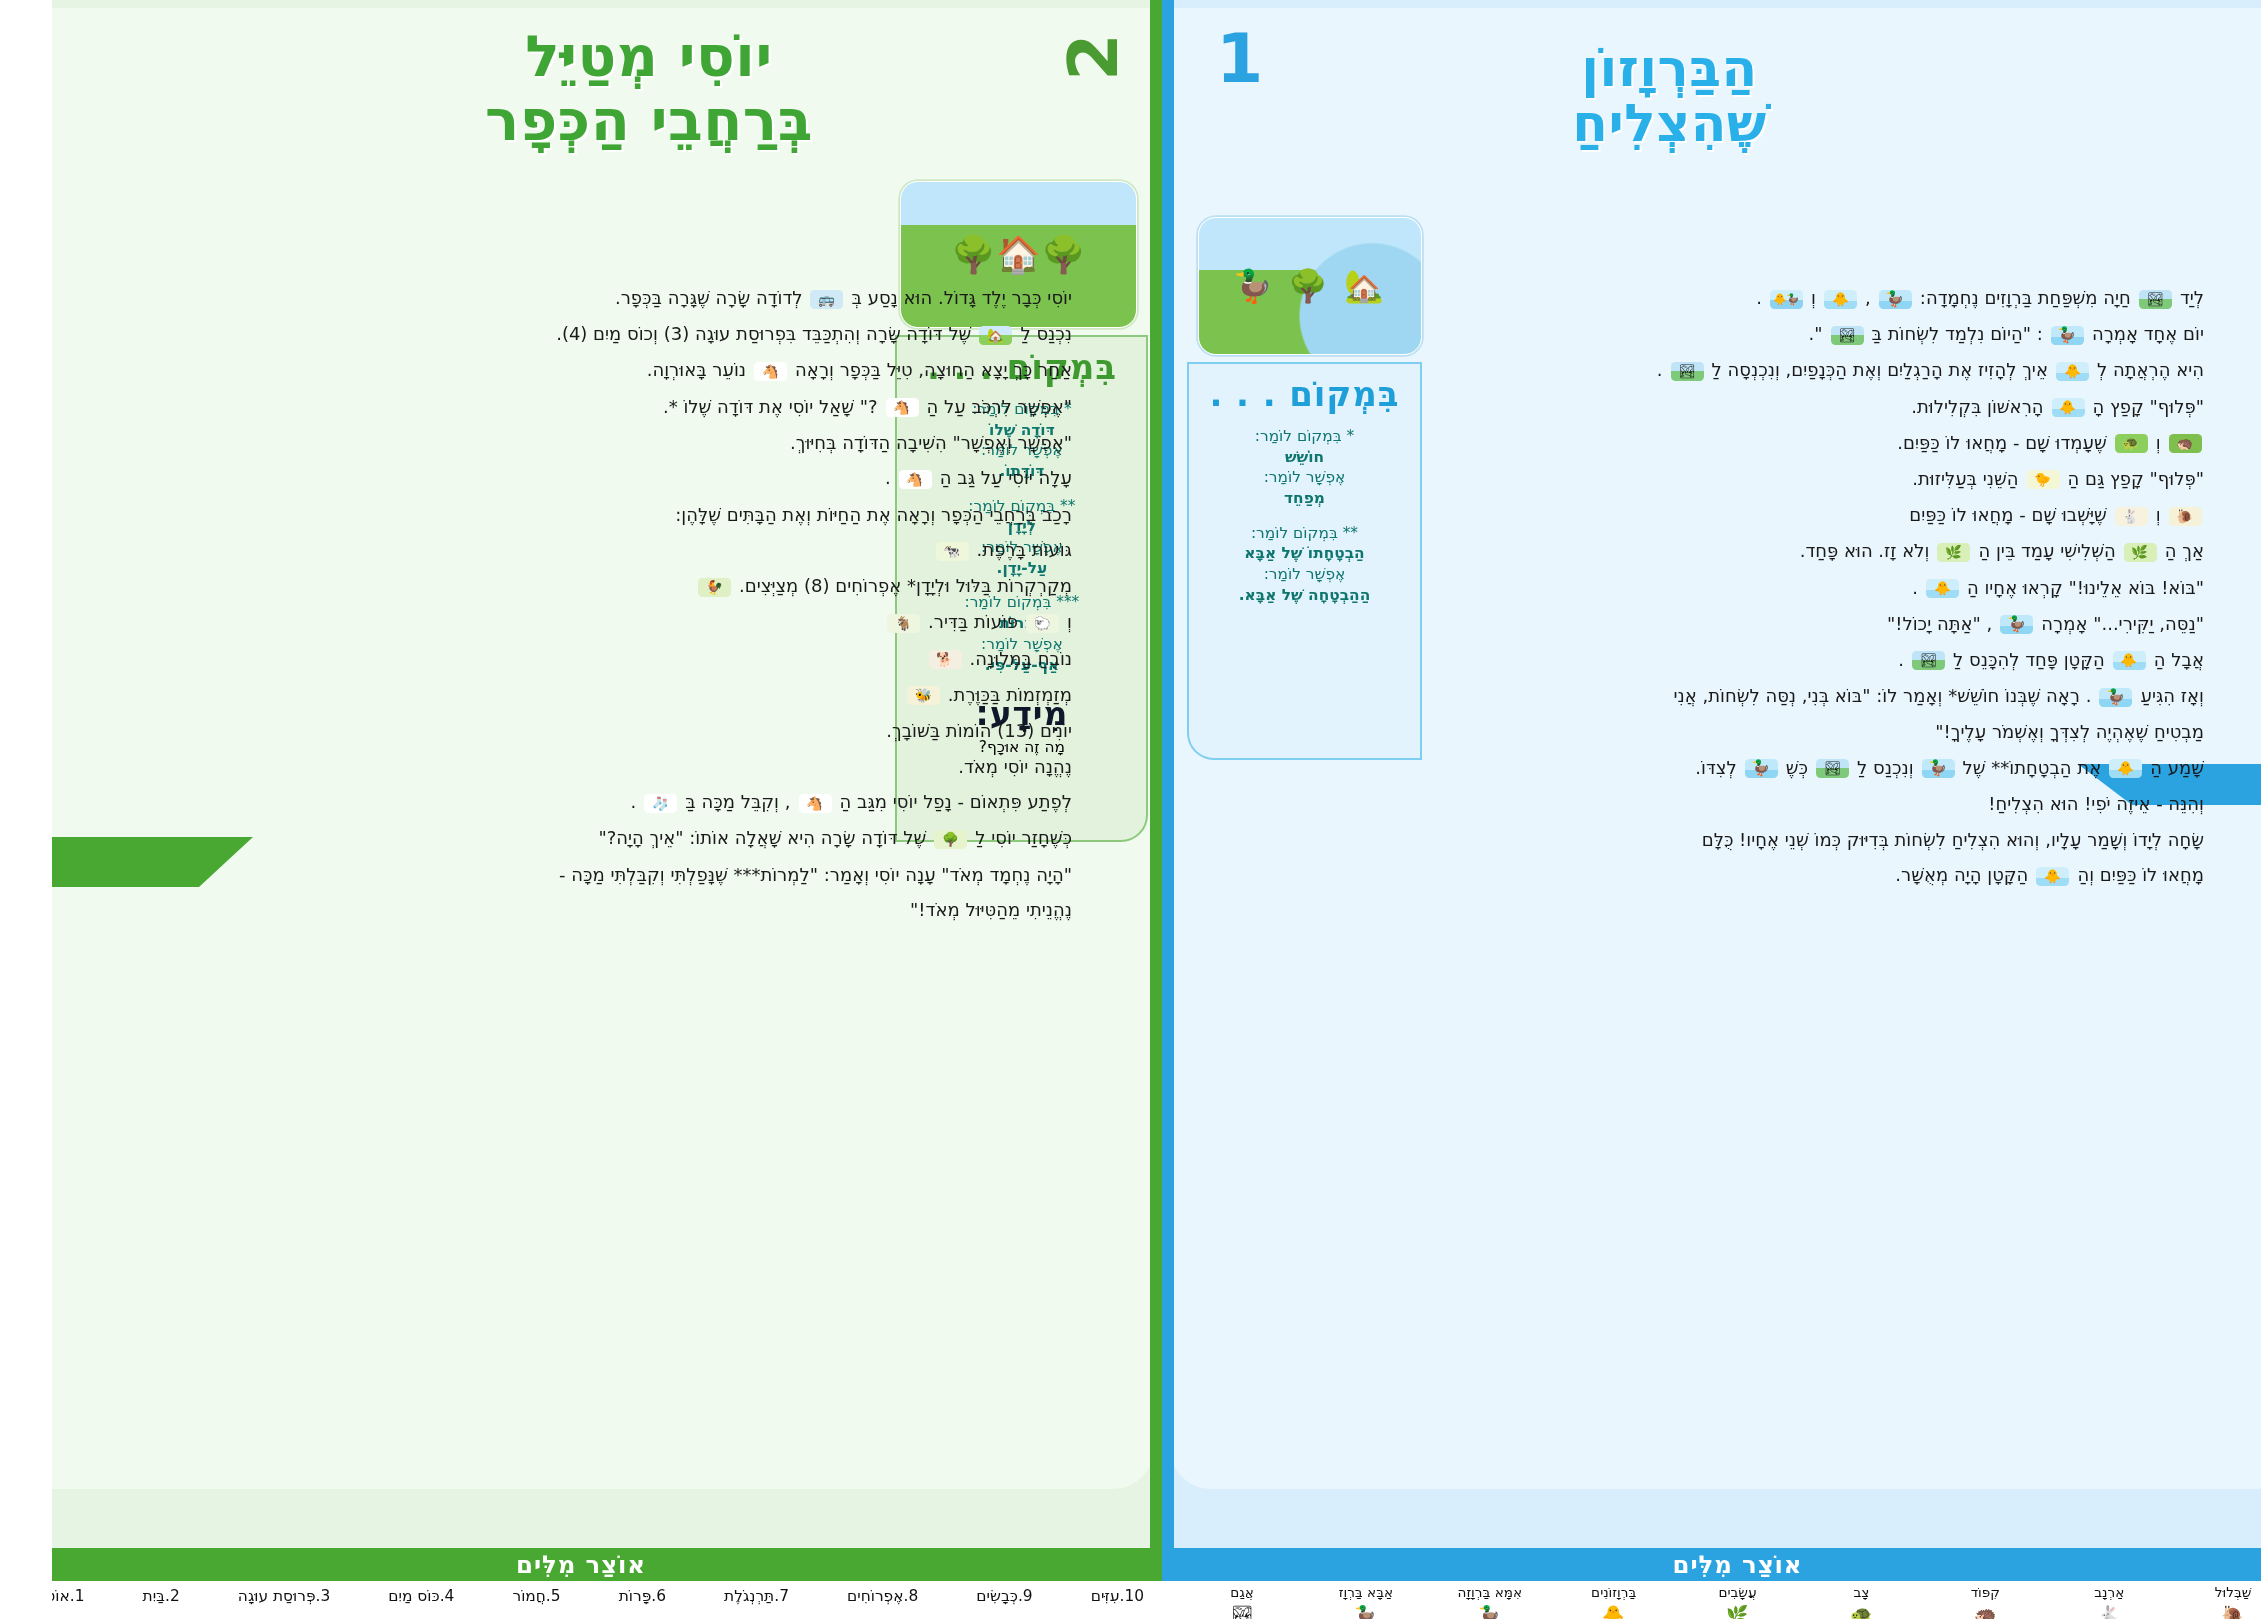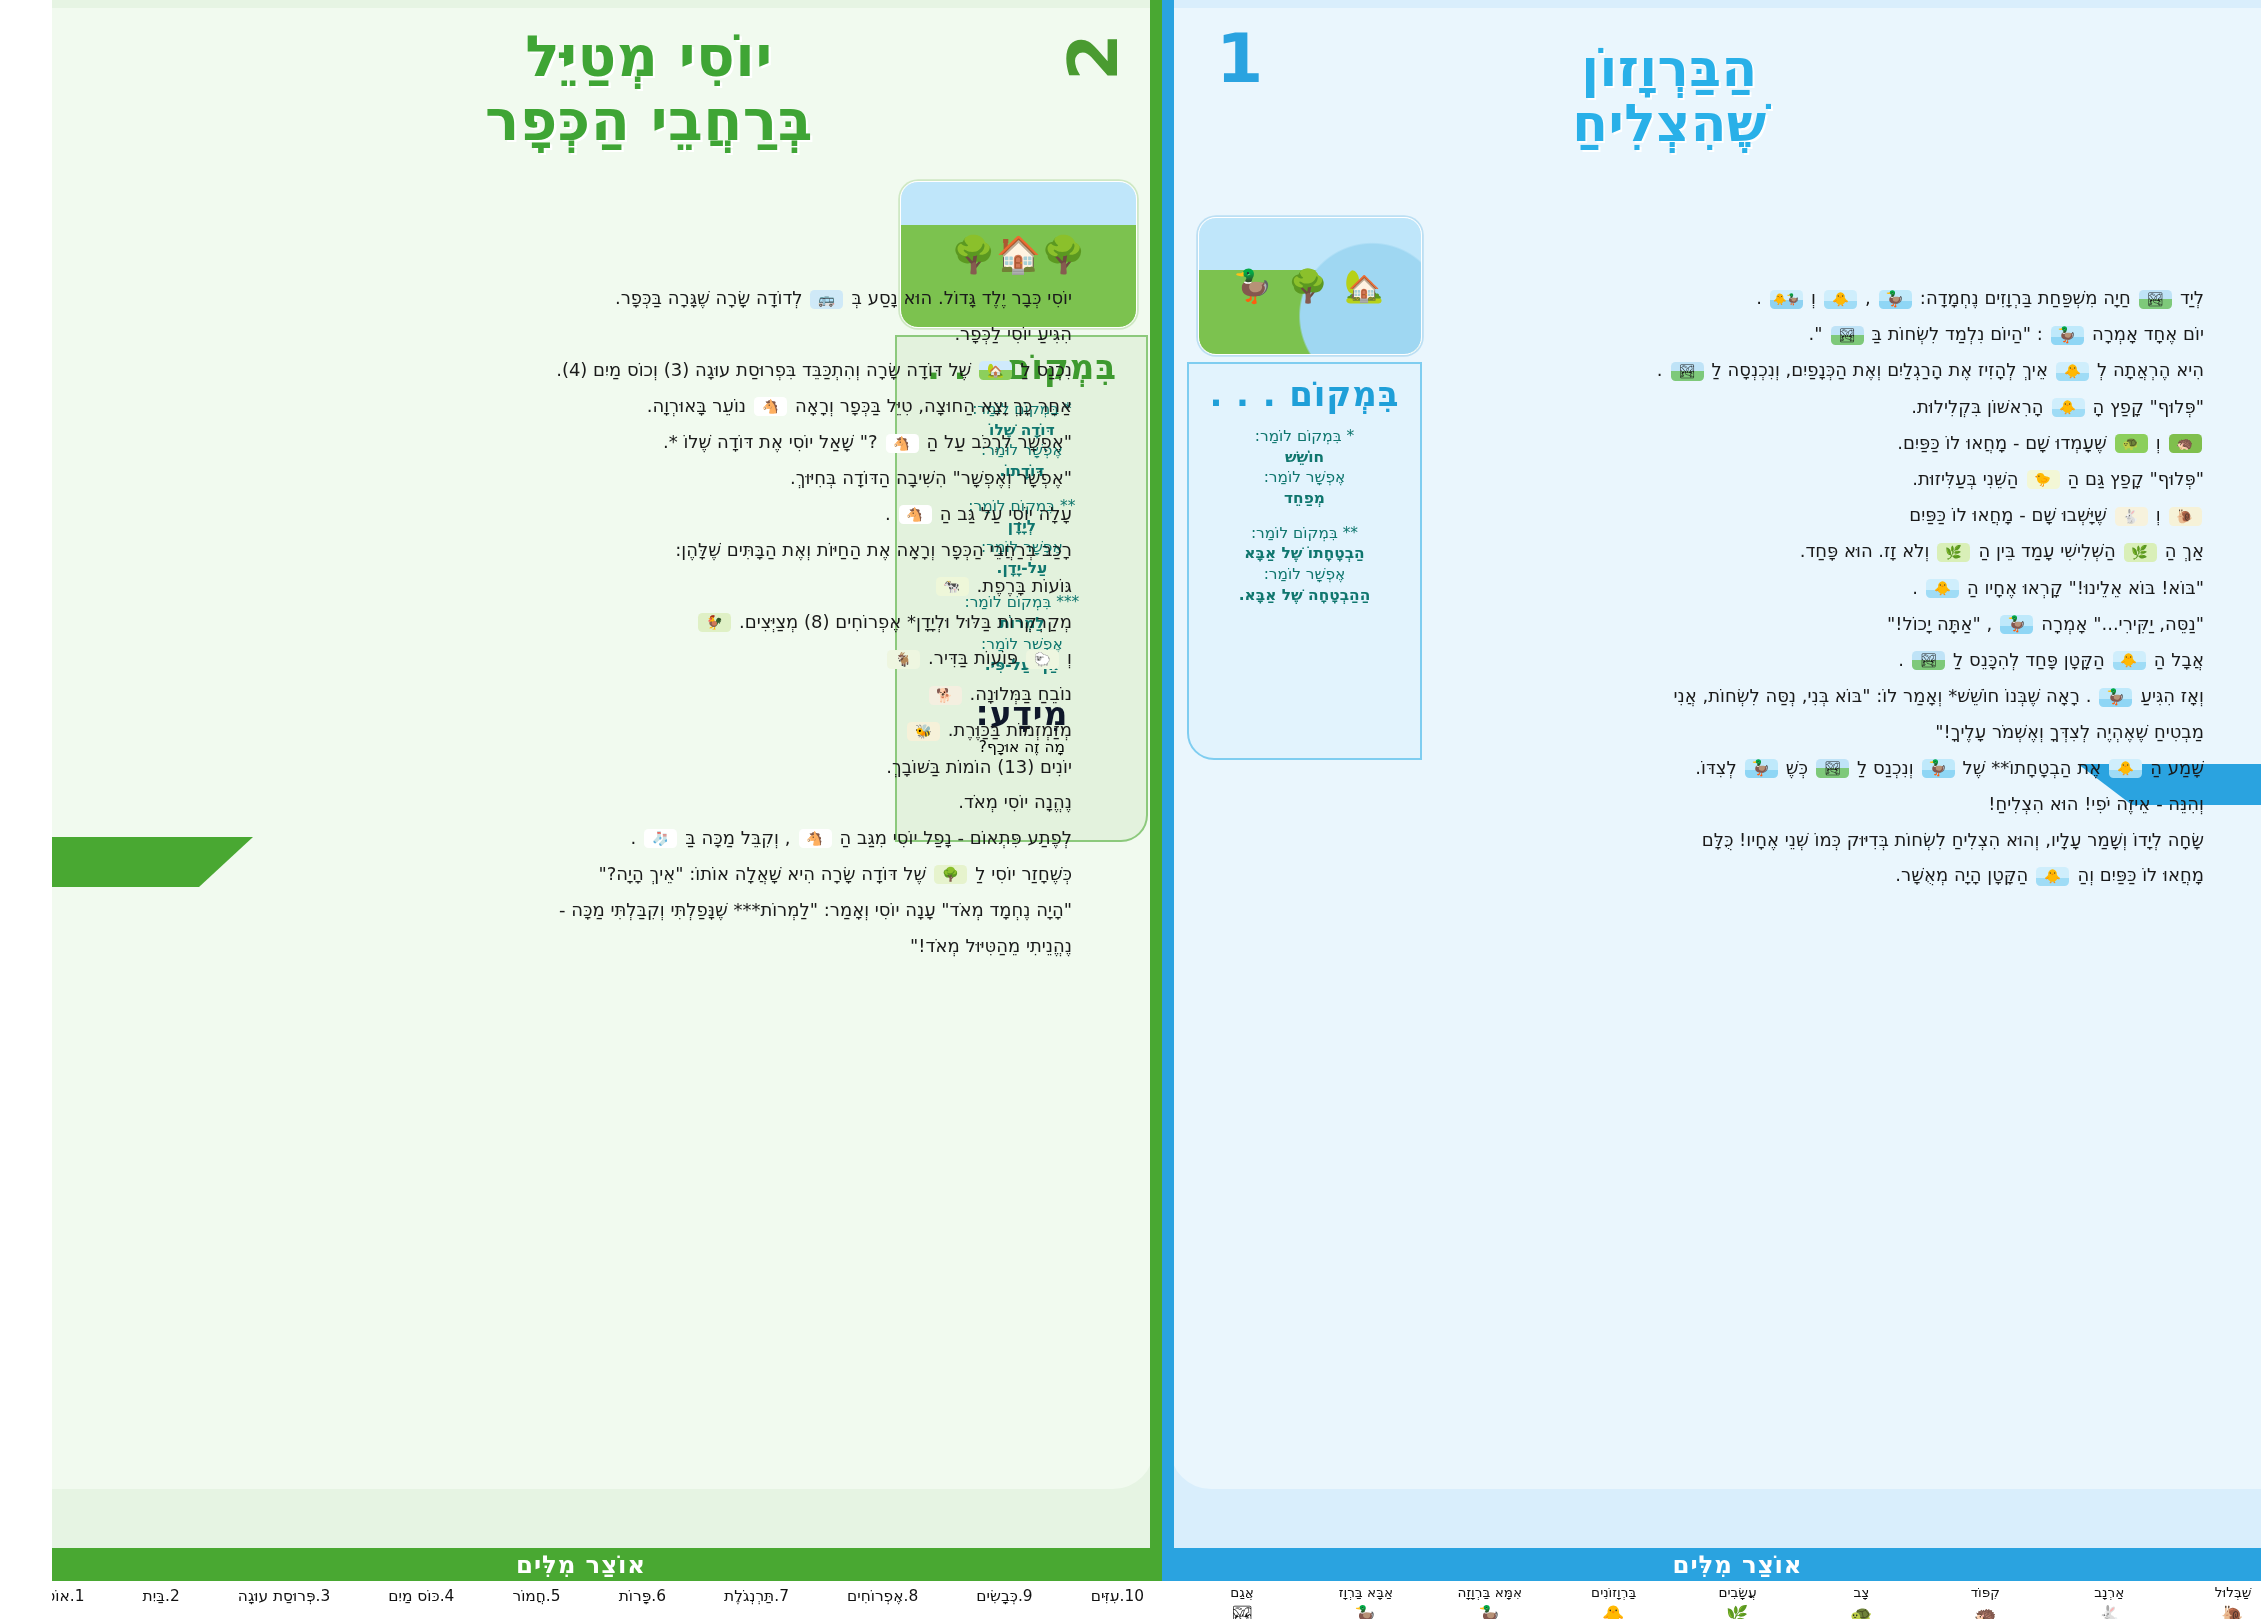--- a/index.html
+++ b/index.html
@@ -510,21 +510,20 @@
             <div class="sidebar-line bold">אַף-עַל-פִּי.</div>
           </div>
         <div class="midan-heading">מִידָע:</div>
         <div class="midan-q">מָה זֶה אוּכָף?</div>
       </div>
 
       <div class="wedge-green"></div>
 
       <div class="story-body body-green" id="story-body-2">
           <p>יוֹסִי כְּבָר יֶלֶד גָּדוֹל. הוּא נָסַע בְּ <span class="chip chip-bus"></span> לְדוֹדָה שָׂרָה שֶׁגָּרָה בַּכְּפָר.</p>
-          <p>הִגִּיעַ יוֹסִי לַכְּפָר.</p>
           <p>נִכְנַס לַ <span class="chip chip-village"></span> שֶׁל דּוֹדָה שָׂרָה וְהִתְכַּבֵּד בִּפְרוּסַת עוּגָה (3) וְכוֹס מַיִם (4).</p>
           <p>אַחַר כָּךְ יָצָא הַחוּצָה, טִיֵּל בַּכְּפָר וְרָאָה <span class="chip chip-donkey"></span> נוֹעֵר בָּאוּרְוָה.</p>
           <p>"אֶפְשָׁר לִרְכֹּב עַל הַ <span class="chip chip-donkey"></span> ?" שָׁאַל יוֹסִי אֶת דּוֹדָה שֶׁלוֹ *.</p>
           <p>"אֶפְשָׁר וְאֶפְשָׁר" הִשִּׁיבָה הַדּוֹדָה בְּחִיּוּךְ.</p>
           <p>עָלָה יוֹסִי עַל גַּב הַ <span class="chip chip-donkey"></span> .</p>
           <p>רָכַב בְּרַחֲבֵי הַכְּפָר וְרָאָה אֶת הַחַיּוֹת וְאֶת הַבָּתִּים שֶׁלָּהֶן:</p>
           <p>גּוֹעוֹת בָּרֶפֶת. <span class="chip chip-cow"></span></p>
           <p>מְקַרְקְרוֹת בַּלּוּל וּלְיָדָן* אֶפְרוֹחִים (8) מְצַיְּצִים. <span class="chip chip-hen"></span></p>
           <p>וְ <span class="chip chip-sheep"></span> פּוֹעוֹת בַּדִּיר. <span class="chip chip-goat"></span></p>
           <p>נוֹבֵחַ בַּמְּלוּנָה. <span class="chip chip-dog"></span></p>

